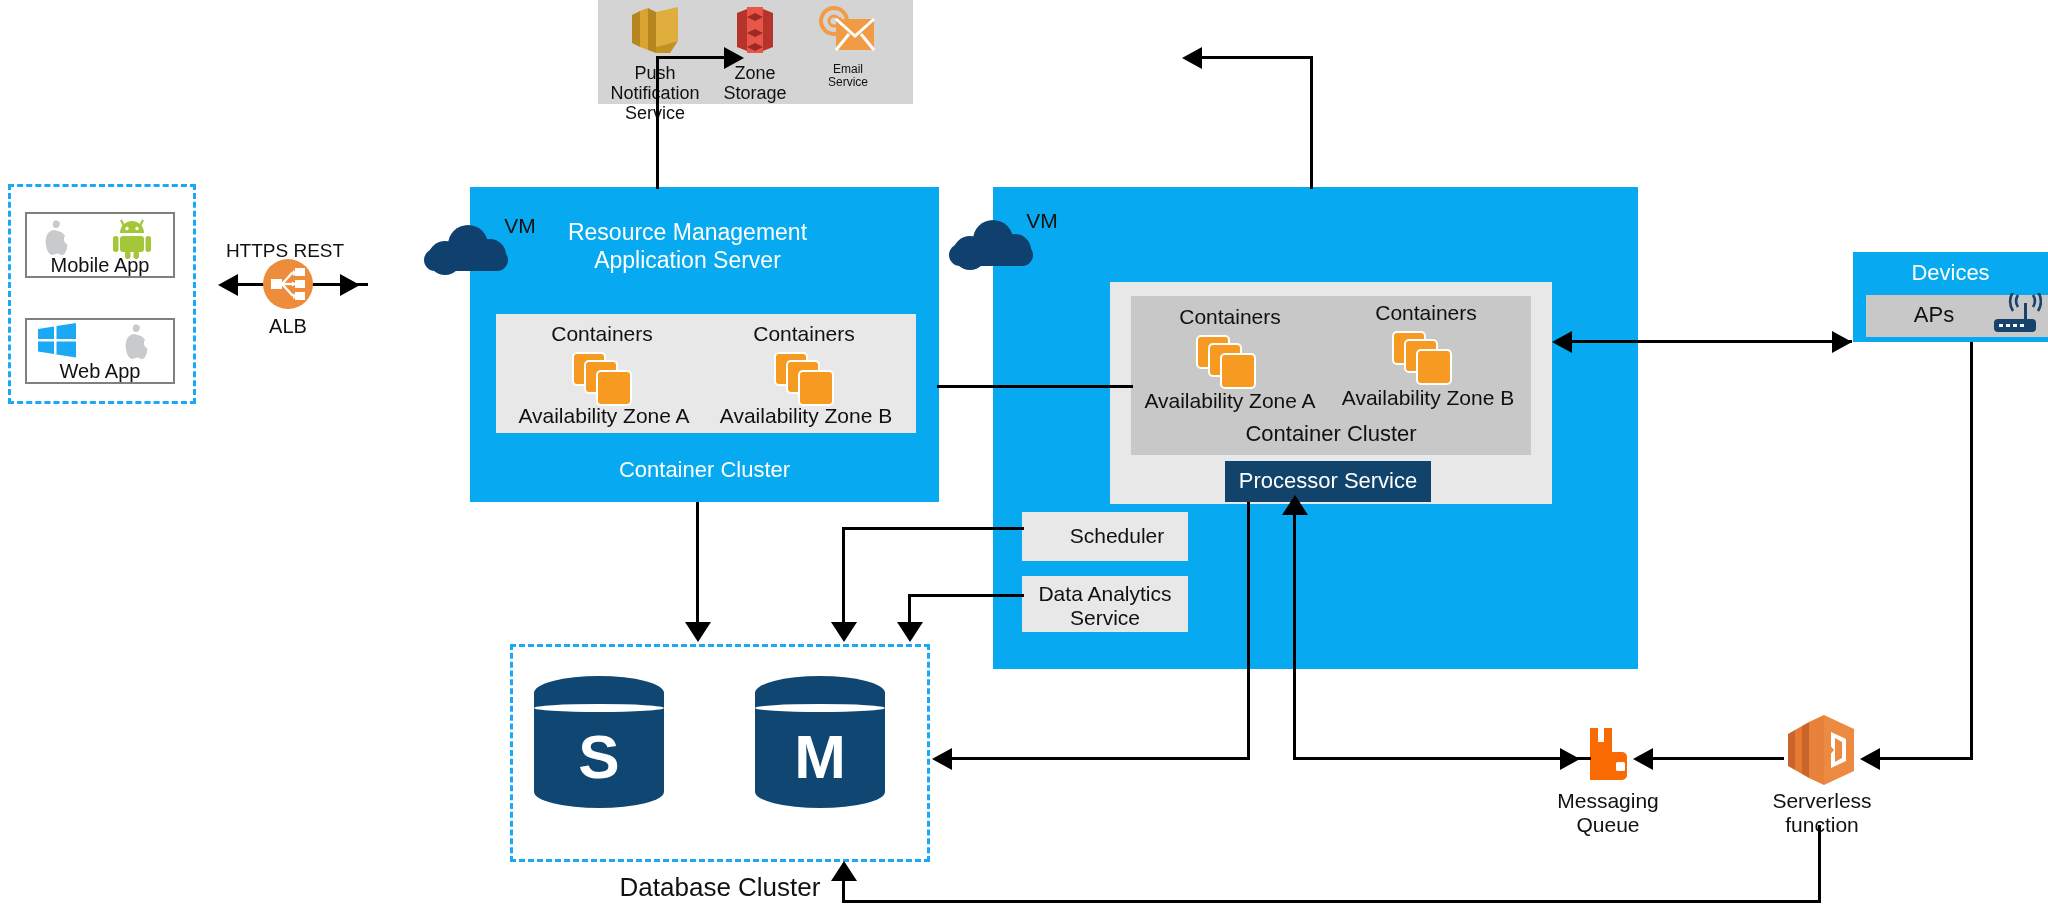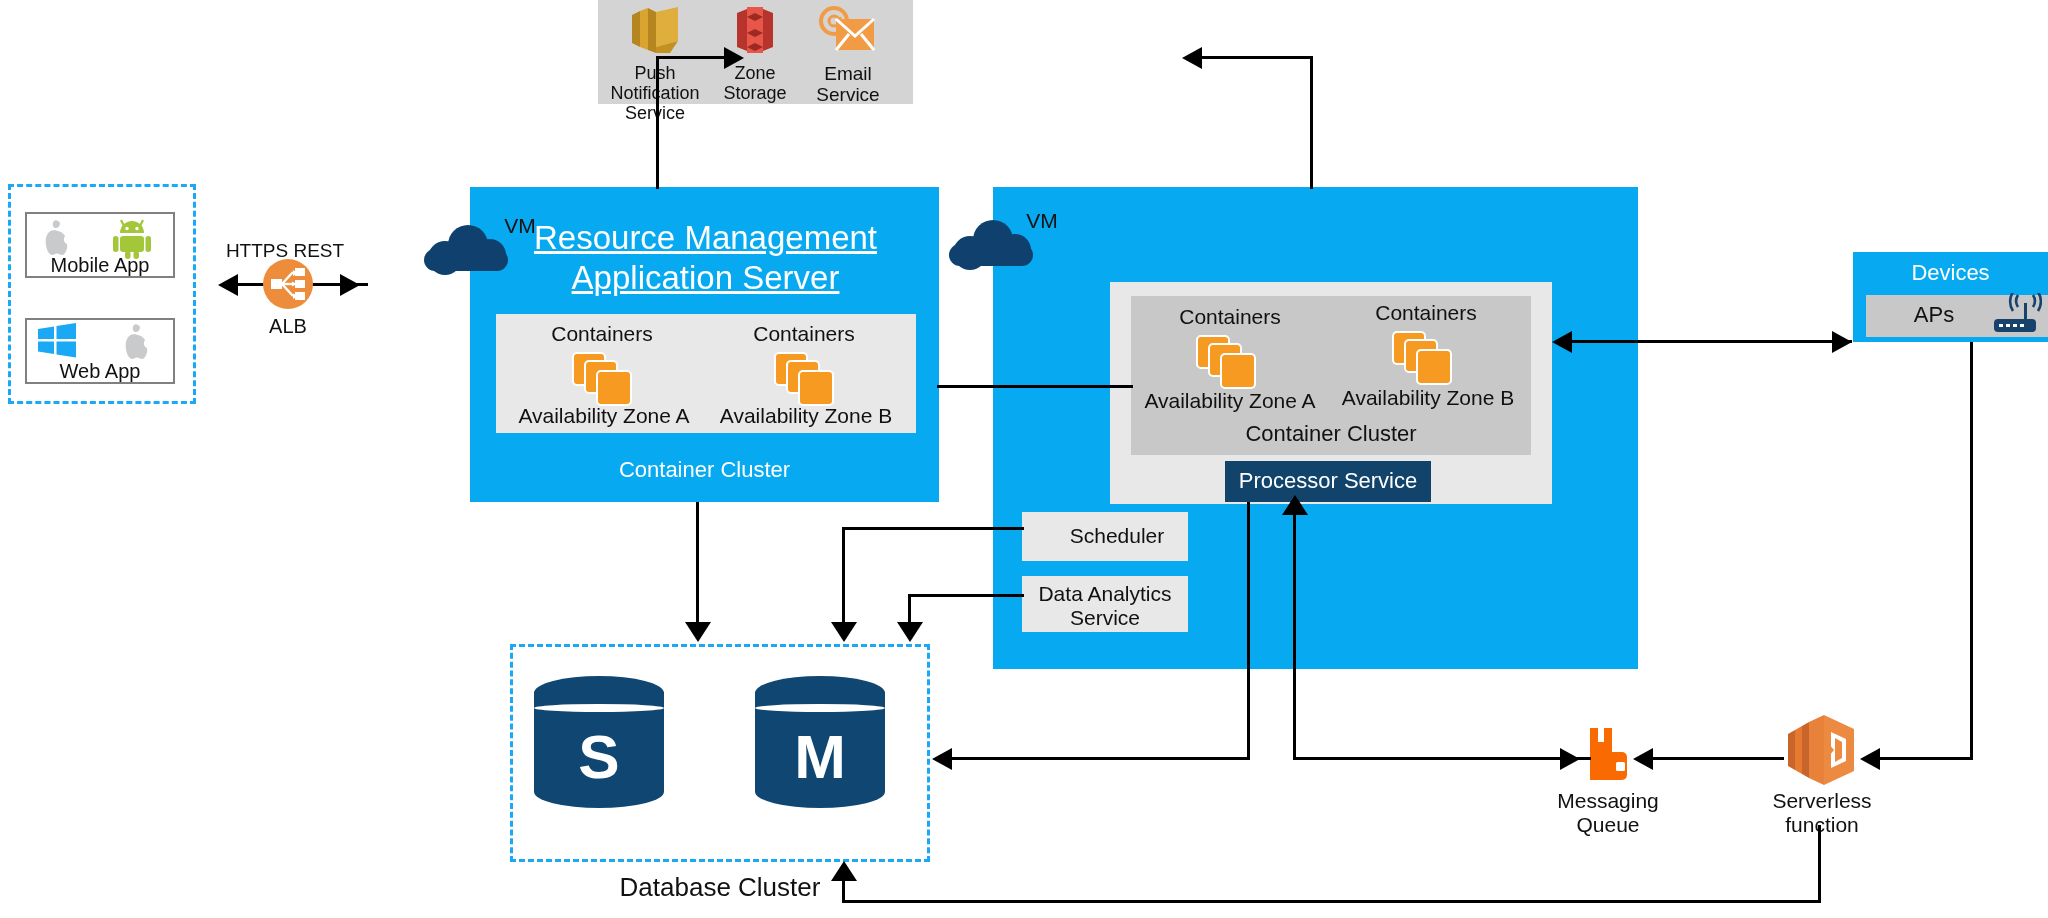--- a/index.html
+++ b/index.html
@@ -138,21 +138,21 @@
     <svg width="58" height="50" viewBox="0 0 58 50">
       <circle cx="16" cy="16" r="13" fill="none" stroke="#f29b45" stroke-width="4"></circle>
       <circle cx="16" cy="16" r="5" fill="none" stroke="#f29b45" stroke-width="3"></circle>
       <path d="M22 12 L22 21 Q22 24 26 23" fill="none" stroke="#f29b45" stroke-width="3"></path>
       <rect x="18" y="14" width="38" height="31" fill="#f29b45"></rect>
       <polyline points="18,14 37,31 56,14" fill="none" stroke="#ffffff" stroke-width="3"></polyline>
       <polyline points="18,45 31,29" fill="none" stroke="#ffffff" stroke-width="3"></polyline>
       <polyline points="56,45 43,29" fill="none" stroke="#ffffff" stroke-width="3"></polyline>
     </svg>
   </div>
-  <div class="lbl" style="left:805px; top:63px; width:86px; font-size:19px;">Email
+  <div class="lbl" style="left:805px; top:63px; width:86px; font-size:12px;">Email
 Service</div>
 
   <div class="abs dashed-blue" style="left:8px; top:184px; width:188px; height:220px;"></div>
 
   <div class="abs box-white-bordered" style="left:25px; top:212px; width:150px; height:66px;"></div>
   <div class="icon" style="left:38px; top:218px; width:34px; height:40px;">
     <svg width="34" height="40" viewBox="0 0 34 40">
       <path d="M22 5 C20 2 16 1 15 5 C14 8 16 10 18 10 C20 10 22 8 22 5 Z" fill="#c9cacb"></path>
       <path d="M17 12 C12 12 9 15 8 20 C6.5 27 10 37 14 37 C16 37 17 35.5 19 35.5 C21 35.5 22 37 24 37 C27.5 37 30 30 29 26 C26 25 25 21 27 18 C25 15 22 12.5 19 13 C18.4 13.1 17.7 12 17 12 Z" fill="#c9cacb"></path>
     </svg>
@@ -214,21 +214,21 @@
   <div class="lbl" style="left:240px; top:315px; width:96px; font-size:20px;">ALB</div>
 
   <div class="abs panel-blue" style="left:470px; top:187px; width:469px; height:315px;"></div>
   <div class="cloud" style="left:424px; top:221px; width:84px; height:54px;">
     <span style="left:4px;  top:20px; width:34px; height:34px;"></span>
     <span style="left:24px; top:4px;  width:40px; height:40px;"></span>
     <span style="left:50px; top:18px; width:32px; height:32px;"></span>
     <div class="base"></div>
   </div>
   <div class="lbl" style="left:496px; top:214px; width:48px; font-size:21px;">VM</div>
-  <div class="lbl lbl-white" style="left:498px; top:218px; width:415px; font-size:33px; line-height:1.22;text-decoration:underline;">Resource Management
+  <div class="lbl lbl-white" style="left:480px; top:218px; width:415px; font-size:23px; line-height:1.22;">Resource Management
 Application Server</div>
 
   <div class="abs panel-gray-light" style="left:496px; top:314px; width:420px; height:119px;"></div>
 
   <div class="lbl" style="left:505px; top:322px; width:194px; font-size:21px;">Containers</div>
   <div class="cstack" style="left:572px; top:352px; width:58px; height:52px;">
     <i style="left:0px;  top:0px;  width:30px; height:30px;"></i>
     <i style="left:12px; top:8px;  width:30px; height:30px;"></i>
     <i style="left:24px; top:18px; width:32px; height:32px;"></i>
   </div>

